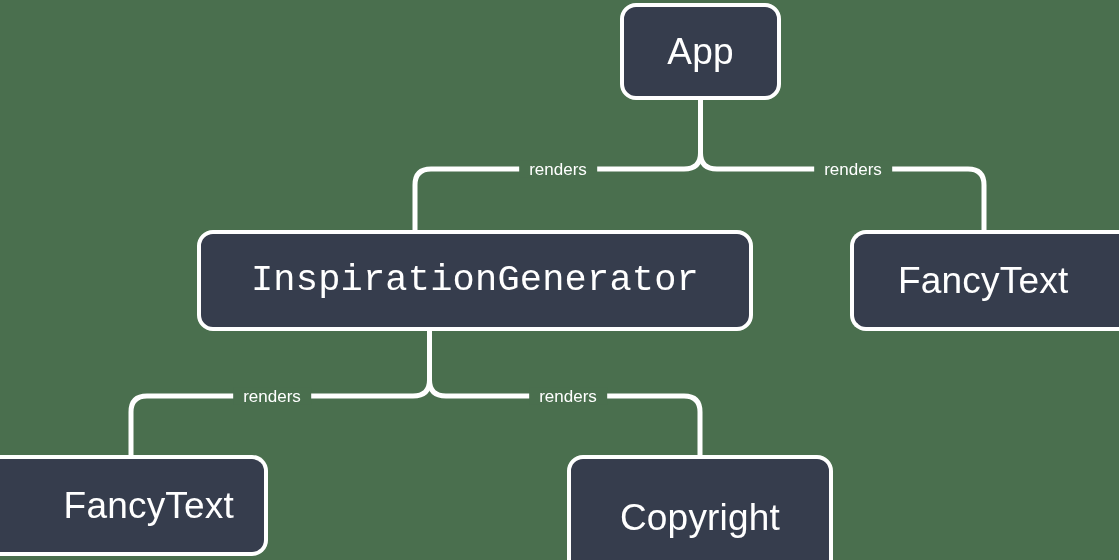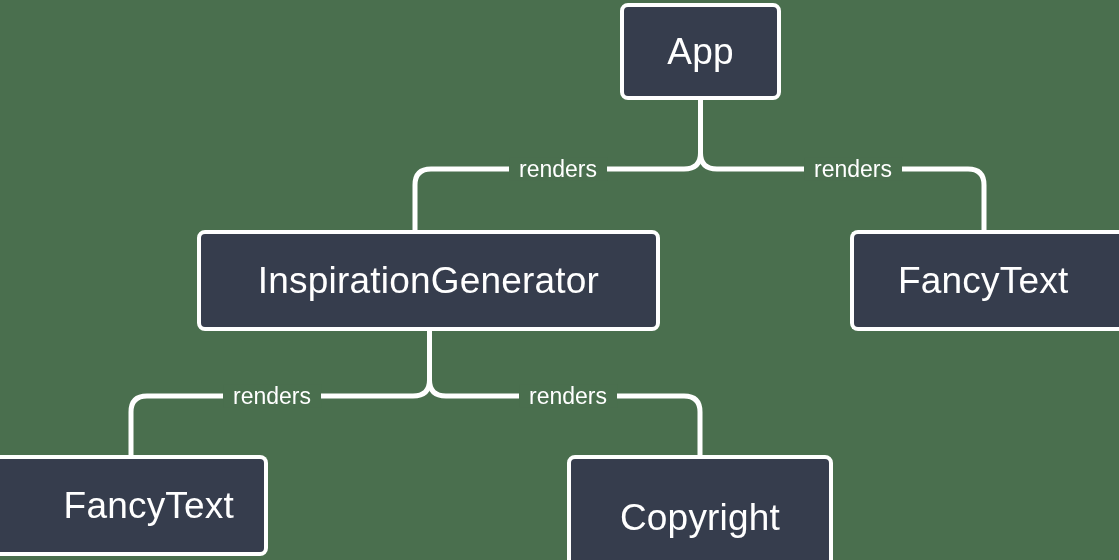--- a/index.html
+++ b/index.html
@@ -23,21 +23,21 @@
     left: 0;
     top: 0;
     width: 1119px;
     height: 560px;
   }
   .node {
     position: absolute;
     box-sizing: border-box;
     background: #363d4d;
     border: 4px solid #ffffff;
-    border-radius: 8px;
+    border-radius: 16px;
     display: flex;
     align-items: center;
     justify-content: center;
     color: #ffffff;
     font-weight: 400;
     letter-spacing: 0.2px;
     white-space: nowrap;
     z-index: 2;
   }
   .node-label {
@@ -49,23 +49,24 @@
     left: 620px;
     top: 3px;
     width: 161px;
     height: 97px;
     font-size: 37px;
   }
   
   #node-inspirationgenerator {
     left: 197px;
     top: 230px;
-    width: 463px;
+    width: 556px;
     height: 101px;
     font-size: 37px;
+    font-family: Liberation Mono, monospace;
   }
   
   #node-fancytext-right {
     left: 850px;
     top: 230px;
     width: 290px;
     height: 101px;
     font-size: 37px;
     border-right: none;
     border-top-right-radius: 0;
@@ -96,21 +97,21 @@
   }
   .edge-line {
     fill: none;
     stroke: #ffffff;
     stroke-width: 5;
     stroke-linecap: butt;
   }
   .edge-label {
     position: absolute;
     color: #ffffff;
-    font-size: 23px;
+    font-size: 17px;
     font-weight: 500;
     line-height: 1;
     transform: translate(-50%, -50%);
     background: #4a6f4e;
     padding: 0 10px;
     white-space: nowrap;
     z-index: 3;
   }
 </style>
 </head>

